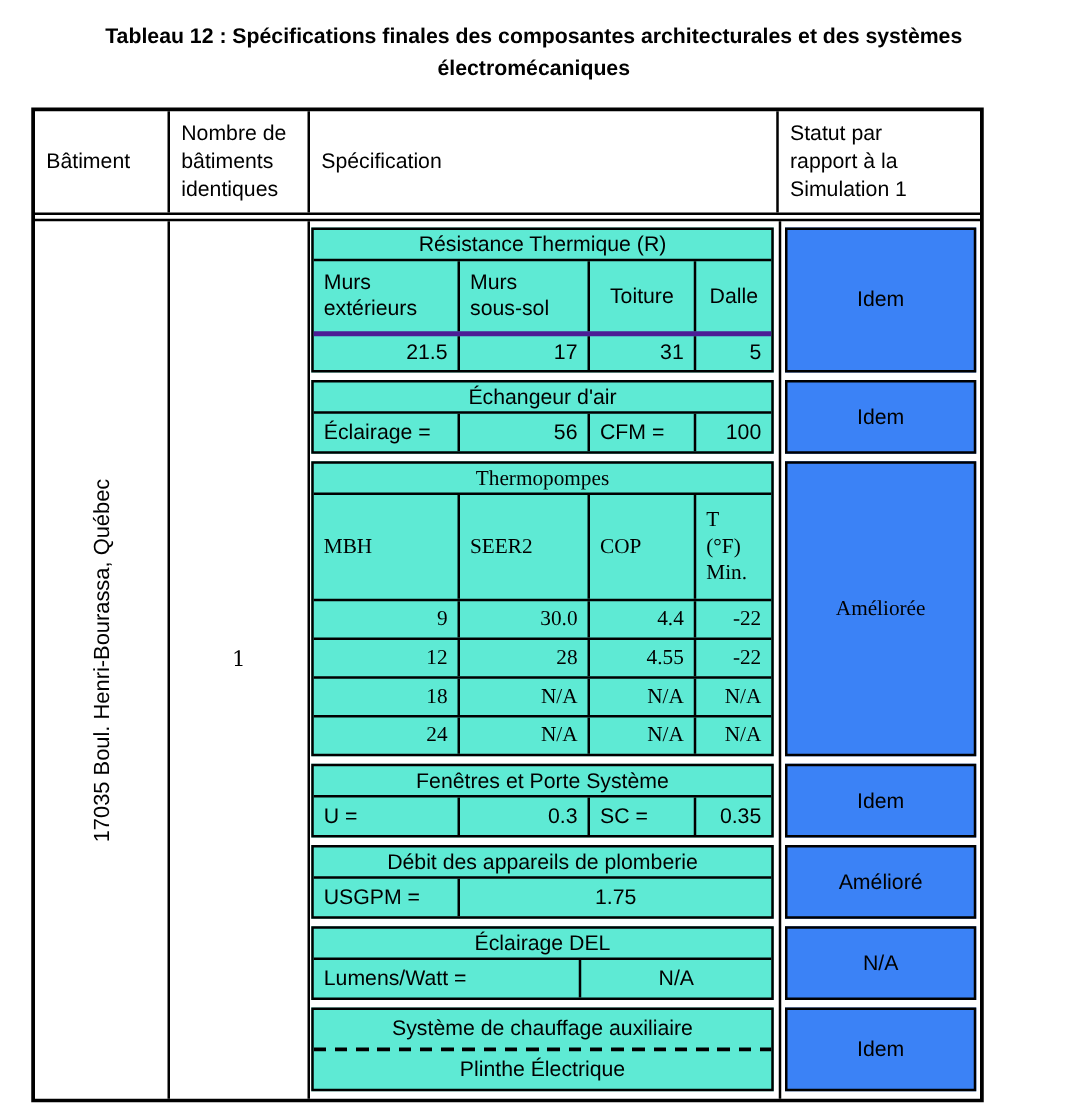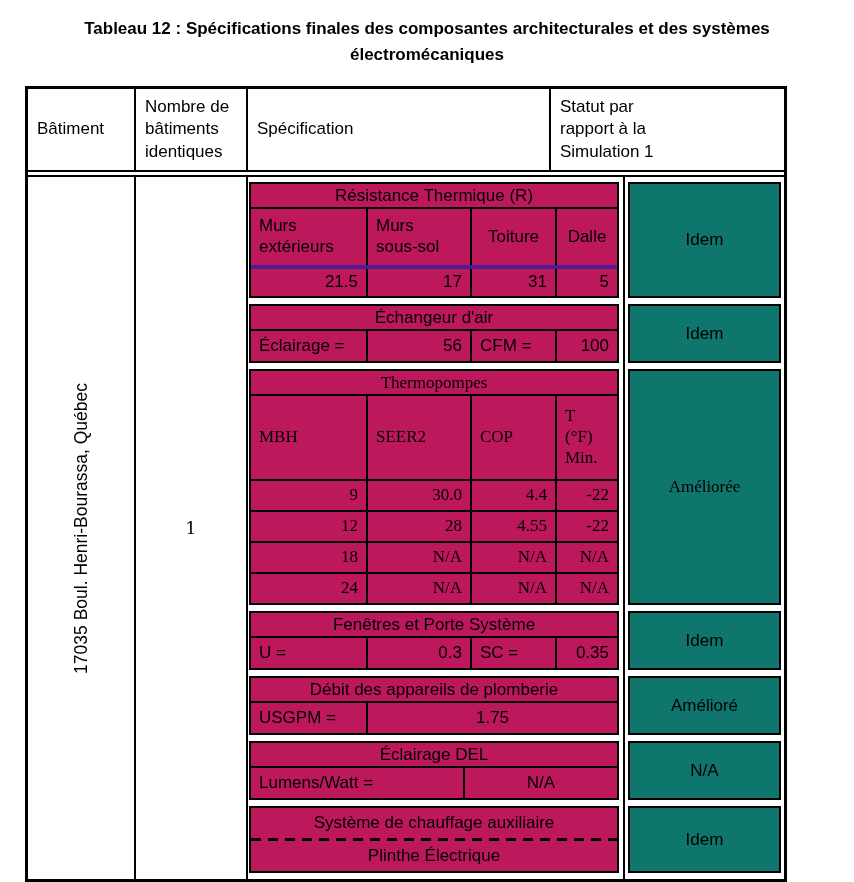--- a/index.html
+++ b/index.html
@@ -30,21 +30,21 @@
   .thead { display: flex; height: 83px; border-bottom: 2px solid #000; }
   .th {
     display: flex; align-items: center;
     padding-left: 9px;
     font-size: 17px; line-height: 1.32;
     white-space: pre-line;
     border-right: 2px solid #000;
   }
   .th-batiment { width: 108px; }
   .th-nombre   { width: 112px; }
-  .th-spec     { width: 303px; }
+  .th-spec     { width: 375px; }
   .th-statut   { flex: 1; border-right: none; }
   
   .tbody { display: flex; margin-top: 3px; border-top: 2px solid #000; }
   .col-batiment {
     width: 108px; border-right: 2px solid #000;
     display: flex; align-items: center; justify-content: center;
   }
   .vtext {
     writing-mode: vertical-rl;
     transform: rotate(180deg);
@@ -58,21 +58,21 @@
     font-family: "DejaVu Serif", serif;
   }
   .col-spec   { width: 375px; padding: 5px 4px 0 1px; }
   .col-status { flex: 1; border-left: 2px solid #000; padding: 5px 3px 0 3px; }
   
   .block {
     border: 2px solid #000;
     display: flex; flex-direction: column;
     margin-bottom: 6px;
     width: 100%;
-    background: #be185d;
+    background: #5eead4;
   }
   .h-resistance  { height: 116px; }
   .h-small       { height: 59px;  }
   .h-thermo      { height: 236px; font-family: Liberation Serif, serif; }
   .h-chauffage   { height: 67px; margin-bottom: 0; }
   .b-title {
     flex: 0 0 25px;
     border-bottom: 2px solid #000;
     display: flex; align-items: center; justify-content: center;
     font-size: 17px;
@@ -102,21 +102,21 @@
   .dash-divider {
     flex: 0 0 3px;
     background: repeating-linear-gradient(90deg, #000 0 10px, transparent 10px 17px);
   }
   
   .sb {
     border: 2px solid #000;
     display: flex; align-items: center; justify-content: center;
     font-size: 17px;
     margin-bottom: 6px;
-    background: #0f766e;
+    background: #3b82f6;
   }
 </style>
 </head>
 <body>
 
 <div class="caption">Tableau 12 : Spécifications finales des composantes architecturales et des systèmes
 électromécaniques</div>
 
 <div class="spec-table">
 

